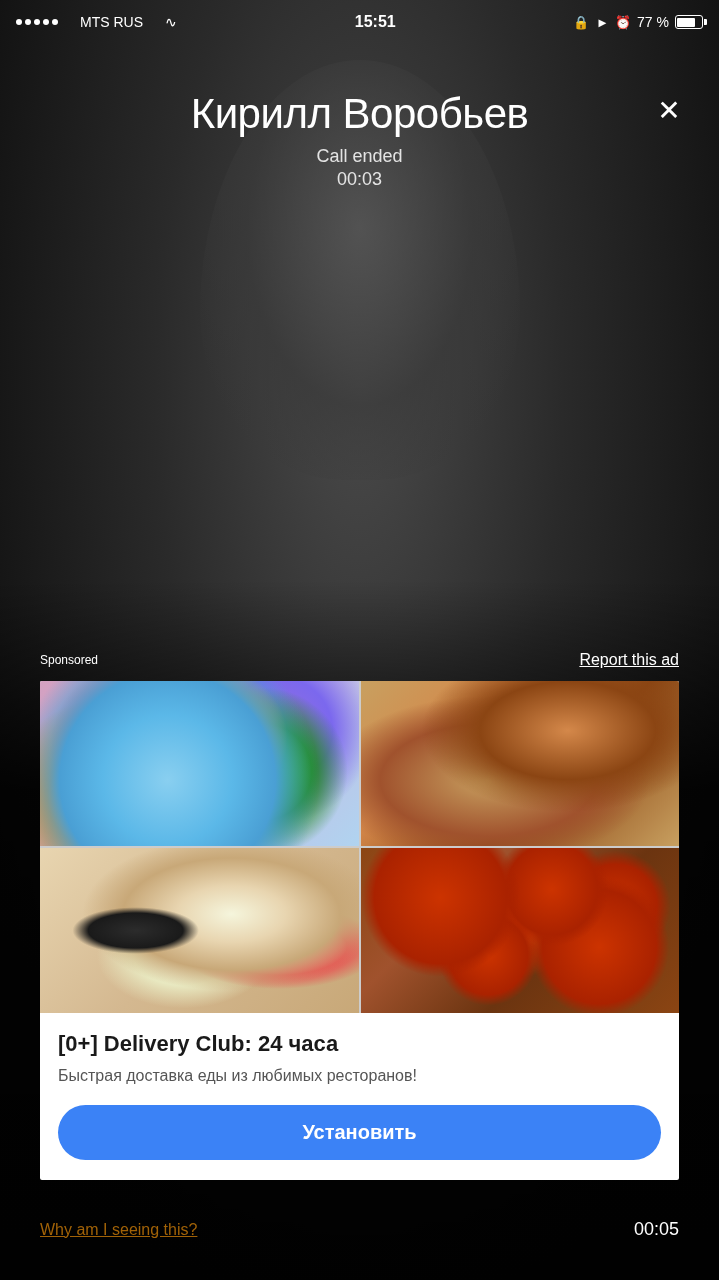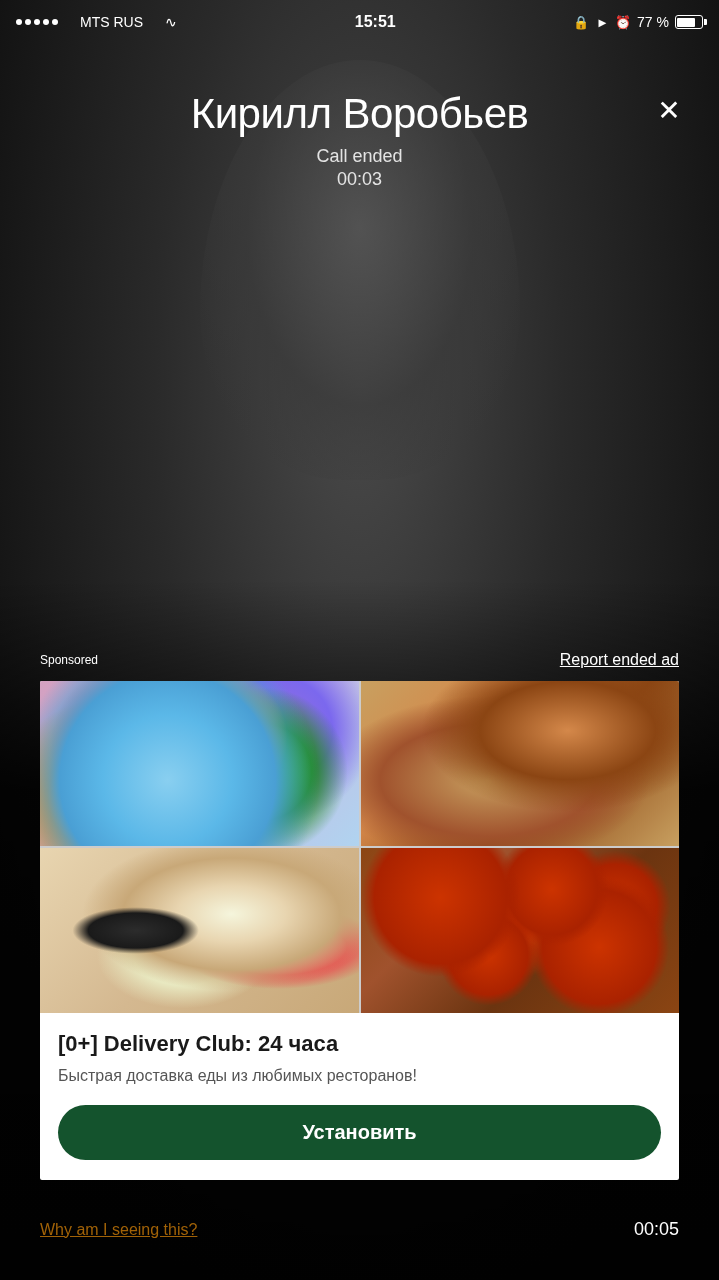--- a/index.html
+++ b/index.html
@@ -318,21 +318,21 @@
     .ad-description {
       font-size: 16px;
       color: #555;
       line-height: 1.4;
       margin-bottom: 18px;
     }
 
     .install-button {
       display: block;
       width: 100%;
-      background: #14532d;
+      background: #3b82f6;
       color: white;
       border: none;
       border-radius: 30px;
       padding: 16px;
       font-size: 20px;
       font-weight: 600;
       cursor: pointer;
       text-align: center;
     }
 
@@ -397,21 +397,21 @@
 
 <div class="main-content">
   <div class="caller-name">Кирилл Воробьев</div>
   <div class="call-status">Call ended</div>
   <div class="call-duration">00:03</div>
 </div>
 
 <div class="ad-section">
   <div class="ad-header">
     <span class="sponsored-label">Sponsored</span>
-    <span class="report-ad-link">Report ended ad</span>
+    <span class="report-ad-link">Report this ad</span>
   </div>
 
   <div class="ad-card">
     <div class="ad-images-grid">
       <div class="ad-image-cell food-img-1"></div>
       <div class="ad-image-cell food-img-2"></div>
       <div class="ad-image-cell food-img-3"></div>
       <div class="ad-image-cell food-img-4"></div>
     </div>
     <div class="ad-content">

